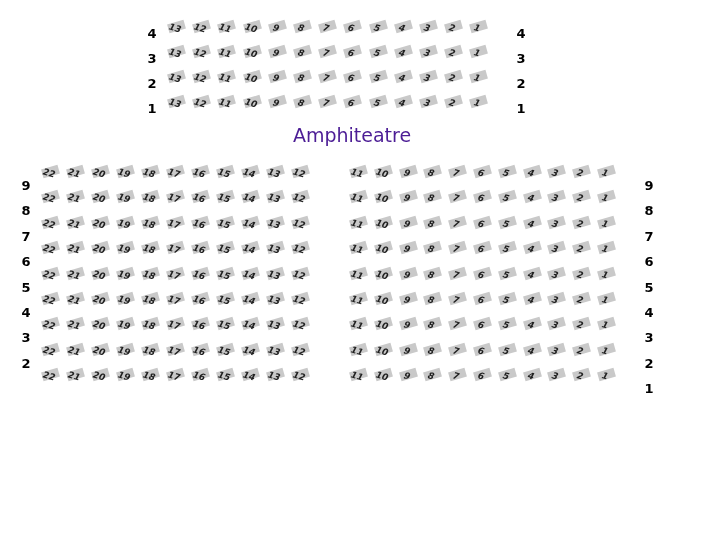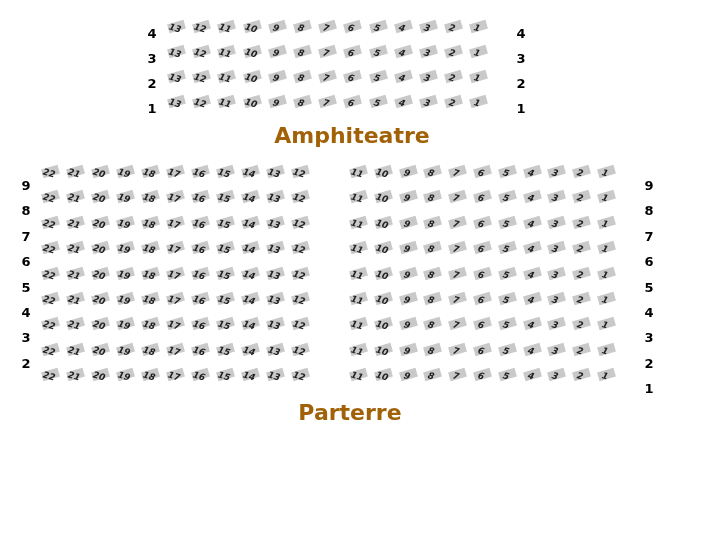--- a/index.html
+++ b/index.html
@@ -7,23 +7,23 @@
     position: relative;
     width: 710px;
     height: 550px;
     background: #ffffff;
     overflow: hidden;
     font-family: "DejaVu Sans", "Liberation Sans", sans-serif;
   }
   .section-title {
     position: absolute;
     transform: translate(-50%, -50%);
-    font-size: 22px;
-    font-weight: bold;
-    color: #a16207;
+    font-size: 19px;
+    font-weight: normal;
+    color: #4c1d95;
     white-space: nowrap;
   }
   #amph-title { left: 352px; top: 135px; }
   #part-title { left: 350px; top: 412px; }
   .seat {
     position: absolute;
     width: 24px;
     height: 16px;
     cursor: pointer;
   }
@@ -59,21 +59,20 @@
     font-weight: bold;
     color: var(--label-text, #000000);
     line-height: 1;
   }
 </style>
 </head>
 <body>
 
 <div id="stage" style="--seat-fill: #c9c9c9; --seat-num: #1f1f1f; --label-text: #000000; background: rgb(255, 255, 255);">
   <div class="section-title" id="amph-title">Amphiteatre</div>
-  <div class="section-title" id="part-title">Parterre</div>
   <div id="seats-layer">
       <div class="seat" style="left: 164px; top: 19px;">
         <span class="seat-rect"></span>
         <span class="seat-num">13</span>
       </div>
       <div class="seat" style="left: 189.2px; top: 19px;">
         <span class="seat-rect"></span>
         <span class="seat-num">12</span>
       </div>
       <div class="seat" style="left: 214.4px; top: 19px;">

